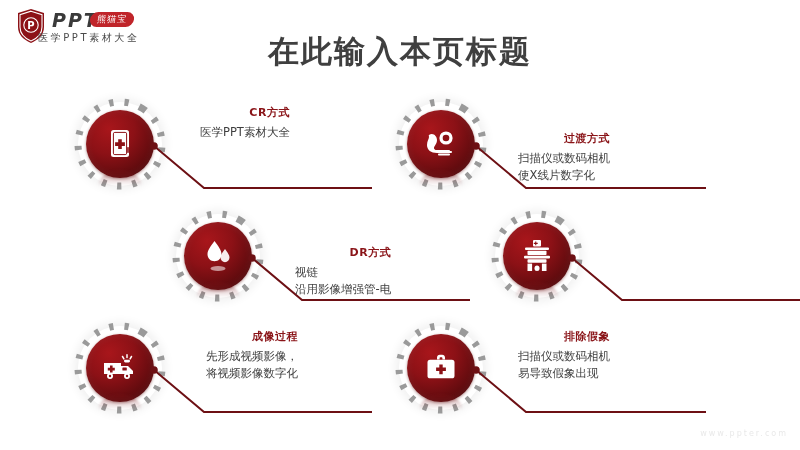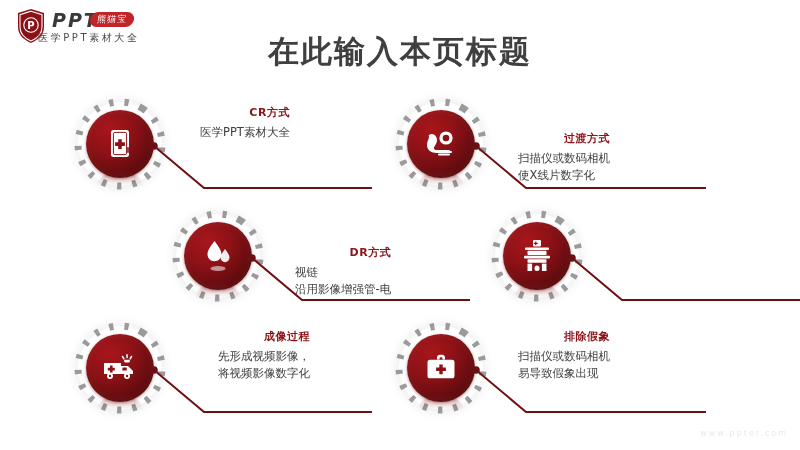--- a/index.html
+++ b/index.html
@@ -240,21 +240,21 @@
     <div class="reflect"></div>
   </div>
 
   <div class="conn" style="left:148px;top:364px;">
     <svg width="230" height="60" viewBox="0 0 230 60">
       <polyline points="6,6 56,48 224,48" fill="none" stroke="#6d1014" stroke-width="2"></polyline>
       <circle cx="6" cy="6" r="3.8" fill="#6d1014"></circle>
     </svg>
   </div>
 
-  <div class="tblock" style="left:218px;top:329px;">
+  <div class="tblock" style="left:206px;top:329px;">
     <div class="theading">成像过程</div>
     <div class="tline">先形成视频影像，</div>
     <div class="tline">将视频影像数字化</div>
   </div>
 
   <div class="node" style="left:393px;top:320px;width:96px;height:96px;">
     <div class="glow"></div>
     <div class="ring">
       <svg width="96" height="96" viewBox="0 0 96 96">
         <circle cx="48" cy="48" r="42" fill="none" stroke="#9a9a9a" stroke-width="7" stroke-dasharray="1.6 4.2" transform="rotate(-58 48 48)" pathLength="100"></circle>

